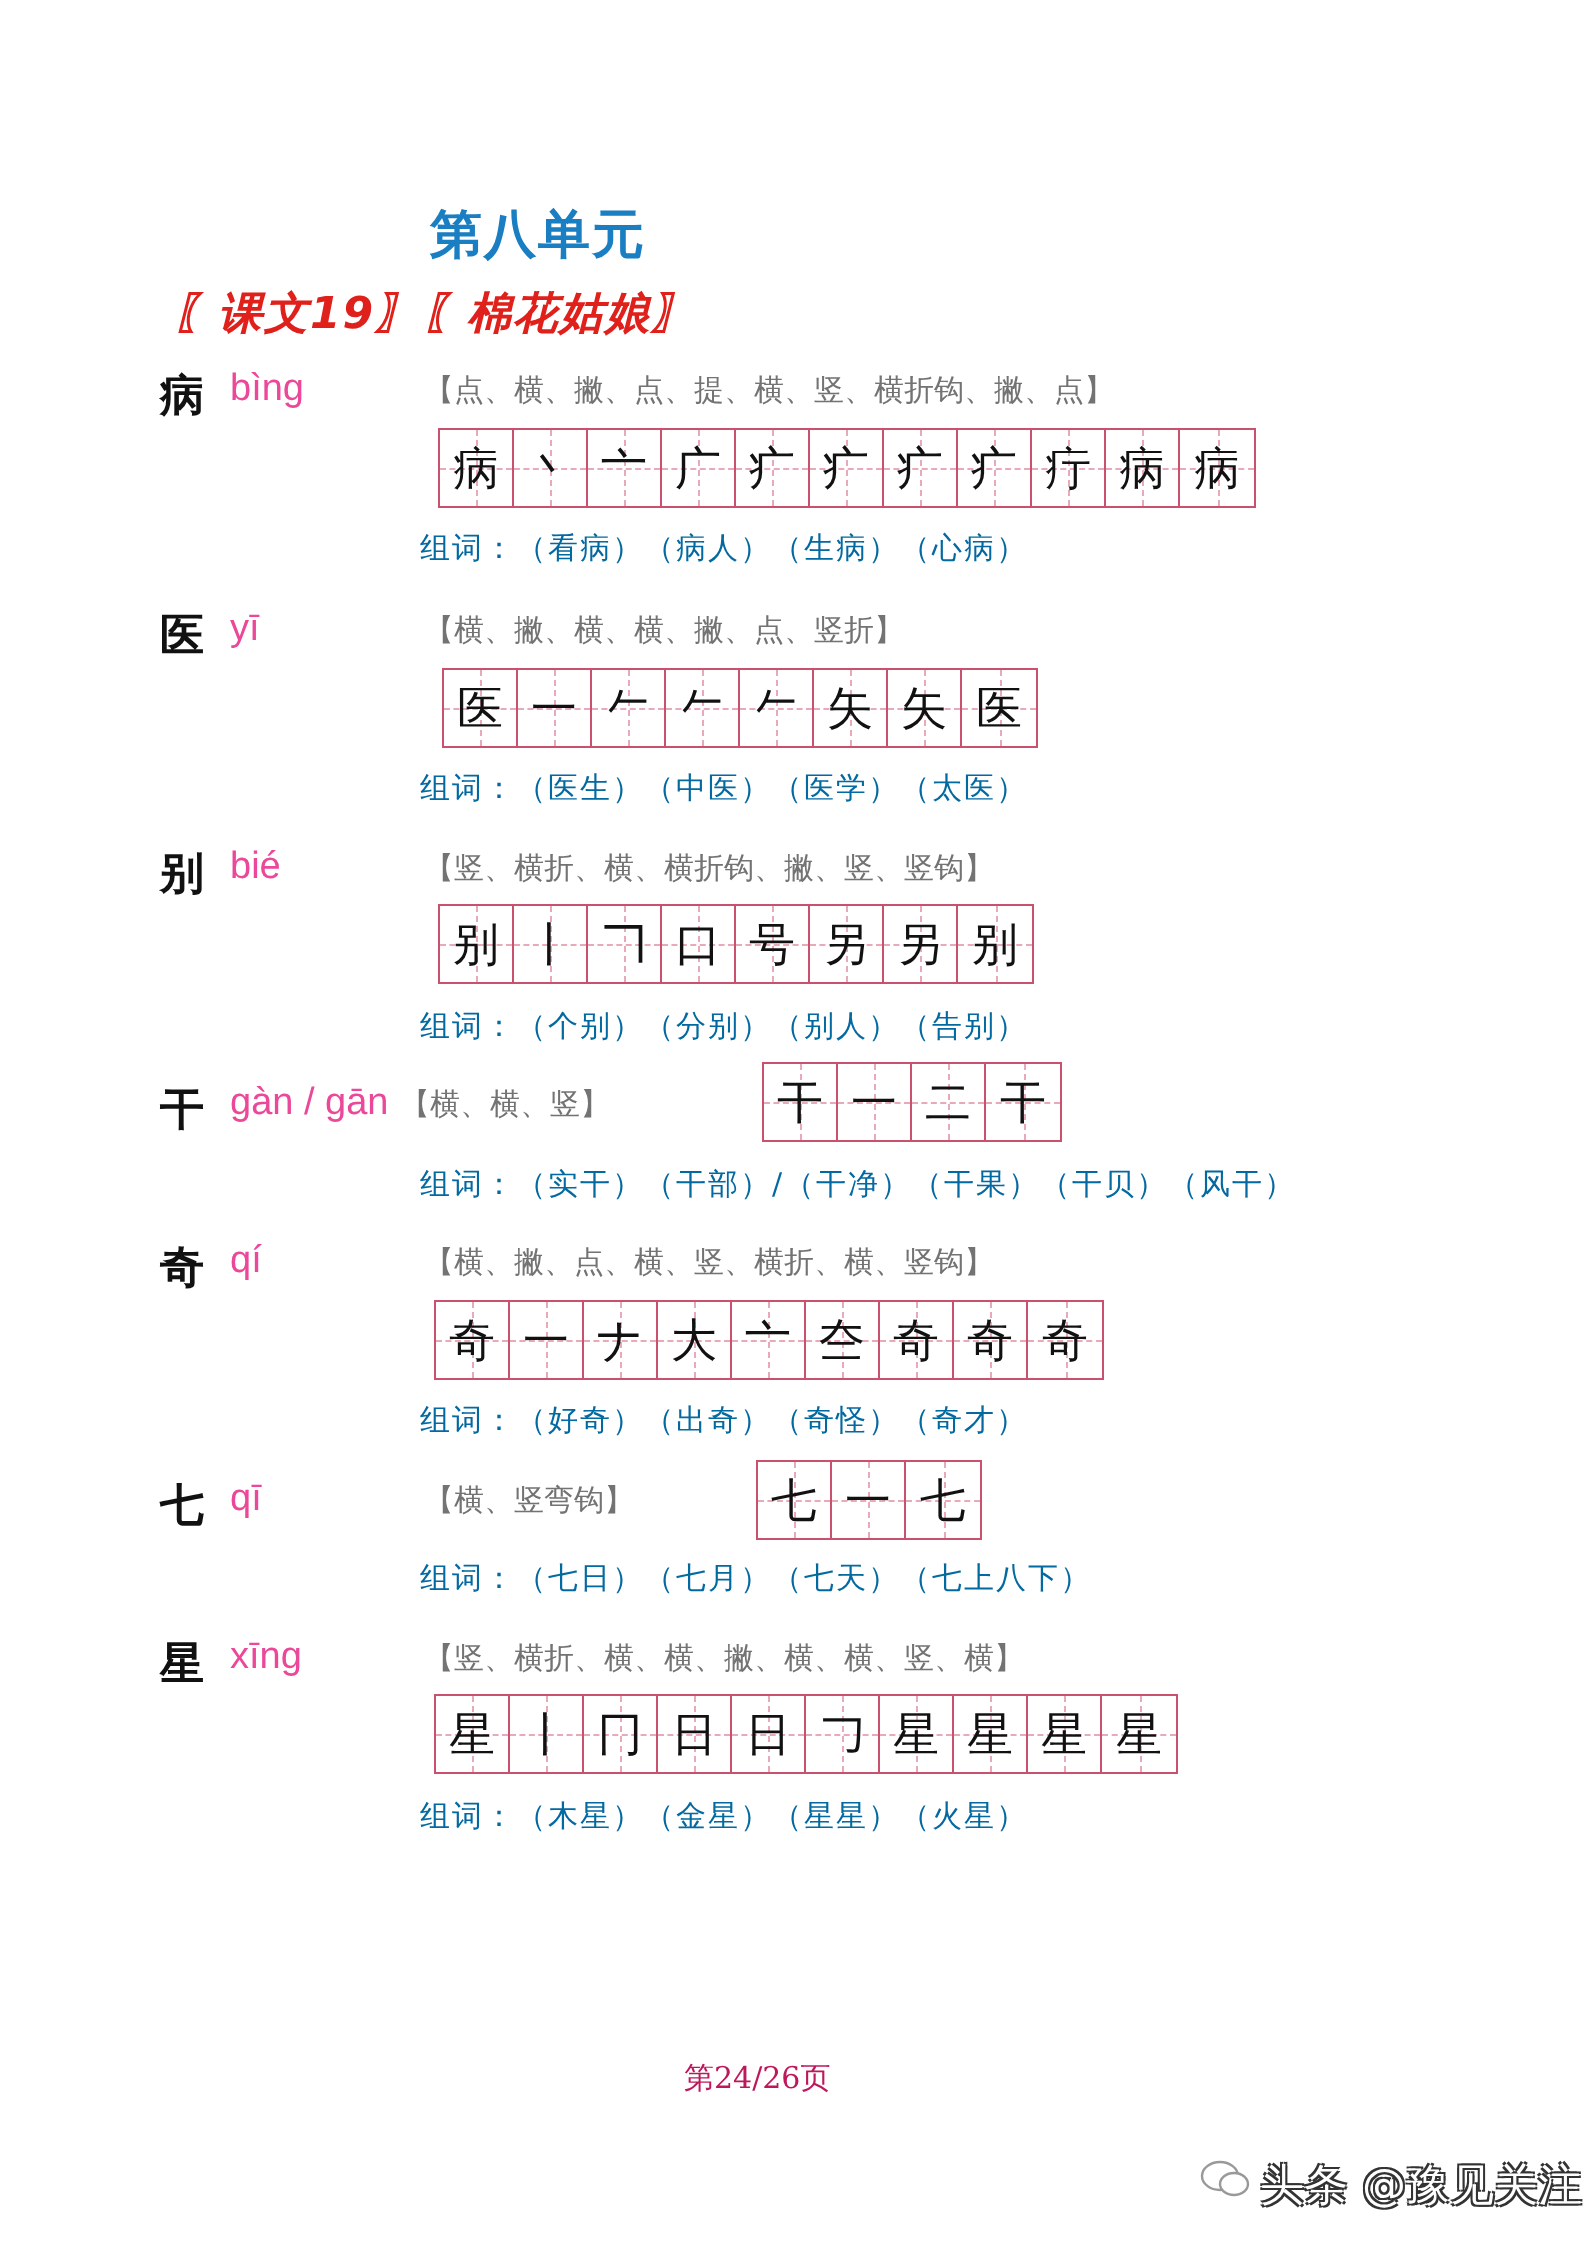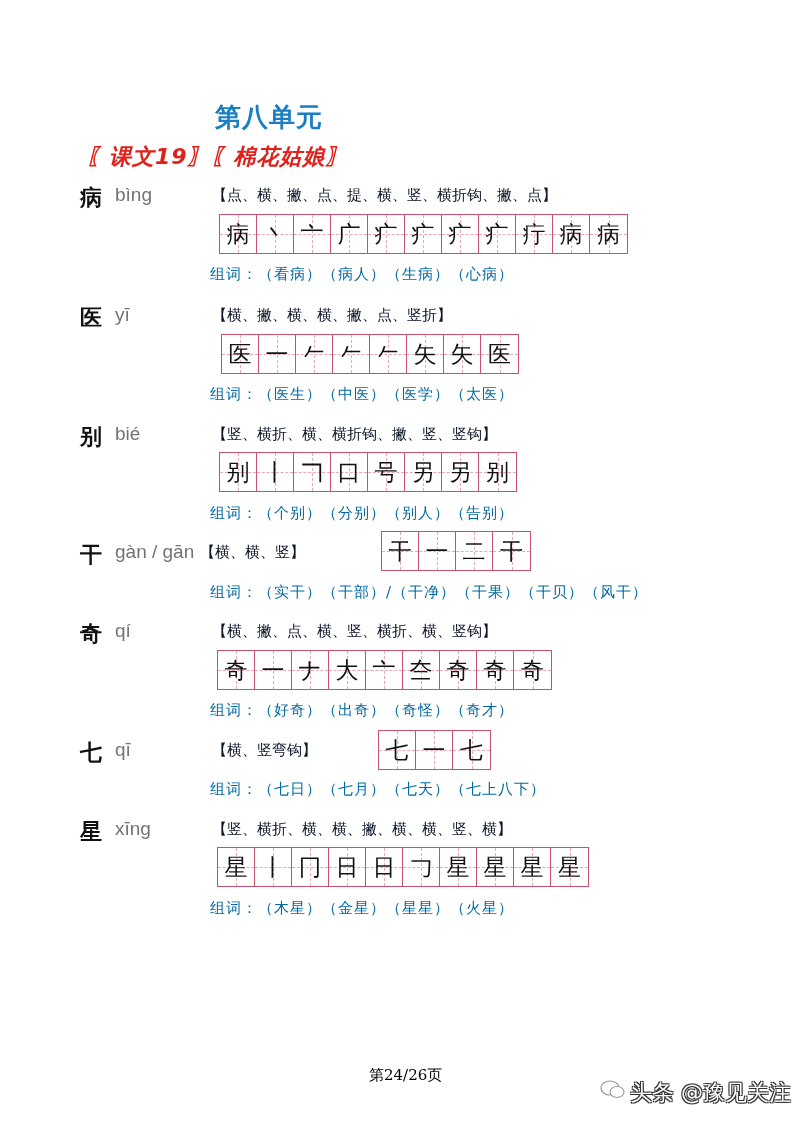--- a/index.html
+++ b/index.html
@@ -4,32 +4,32 @@
 <style>
   html, body { margin:0; padding:0; background:#ffffff; }
   body { width:793px; height:1122px; position:relative; overflow:hidden;
          font-family:"DejaVu Serif", serif; color:#222; }
   .unit-title { position:absolute; left:215px; top:100px; font-size:26px; font-weight:bold;
                 color:#1a7ec2; font-family:"DejaVu Sans", sans-serif; letter-spacing:1px; }
   .lesson-title { position:absolute; left:86px; top:142px; font-size:22px; font-weight:bold;
                   color:#e0201b; font-family:"DejaVu Sans", sans-serif; letter-spacing:1px;font-style:italic; }
   .hanzi { position:absolute; left:80px; font-size:22px; font-weight:bold;
            font-family:"DejaVu Sans", sans-serif; color:#111; }
-  .pinyin { position:absolute; left:115px; font-size:19px; font-family:"Liberation Sans", sans-serif; color:#737373; }
-  .strokes { position:absolute; font-size:15px; color:#0f172a; white-space:nowrap;text-align:center; }
+  .pinyin { position:absolute; left:115px; font-size:19px; font-family:"Liberation Sans", sans-serif; color:#ec4899; }
+  .strokes { position:absolute; font-size:15px; color:#737373; white-space:nowrap;text-align:center; }
   .grid { position:absolute; display:flex; border:1.5px solid #c9516e; height:38px; }
   .cell { width:37px; height:38px; position:relative; border-right:1.5px solid #c9516e;
           display:flex; align-items:center; justify-content:center; font-size:23px;
           font-family:"DejaVu Sans", sans-serif; color:#111; box-sizing:border-box; }
   .cell:last-child { border-right:none; }
   .cell::before { content:""; position:absolute; left:50%; top:0; bottom:0; border-left:1px dashed #e8a9b8; }
   .cell::after { content:""; position:absolute; top:50%; left:0; right:0; border-top:1px dashed #e8a9b8; }
   .cell span { position:relative; z-index:1; }
   .words { position:absolute; left:210px; font-size:15px; color:#0369a1; white-space:nowrap; letter-spacing:1px; }
-  .page-num { position:absolute; left:369px; top:1030px; font-size:15px; color:#000000;margin-top:36px; }
+  .page-num { position:absolute; left:342px; top:1030px; font-size:15px; color:#be185d; }
   .watermark { position:absolute; left:600px; top:1078px; font-size:22px; color:#fff;
                font-family:"DejaVu Sans", sans-serif;
                text-shadow:-1px -1px 0 #333, 1px -1px 0 #333, -1px 1px 0 #333, 1px 1px 0 #333;text-align:center; }
   .wm-icon { position:absolute; left:600px; top:1080px; width:26px; height:20px; }
 </style>
 </head>
 <body>
 
 <div class="unit-title">第八单元</div>
 <div class="lesson-title">〖课文19〗〖棉花姑娘〗</div>

